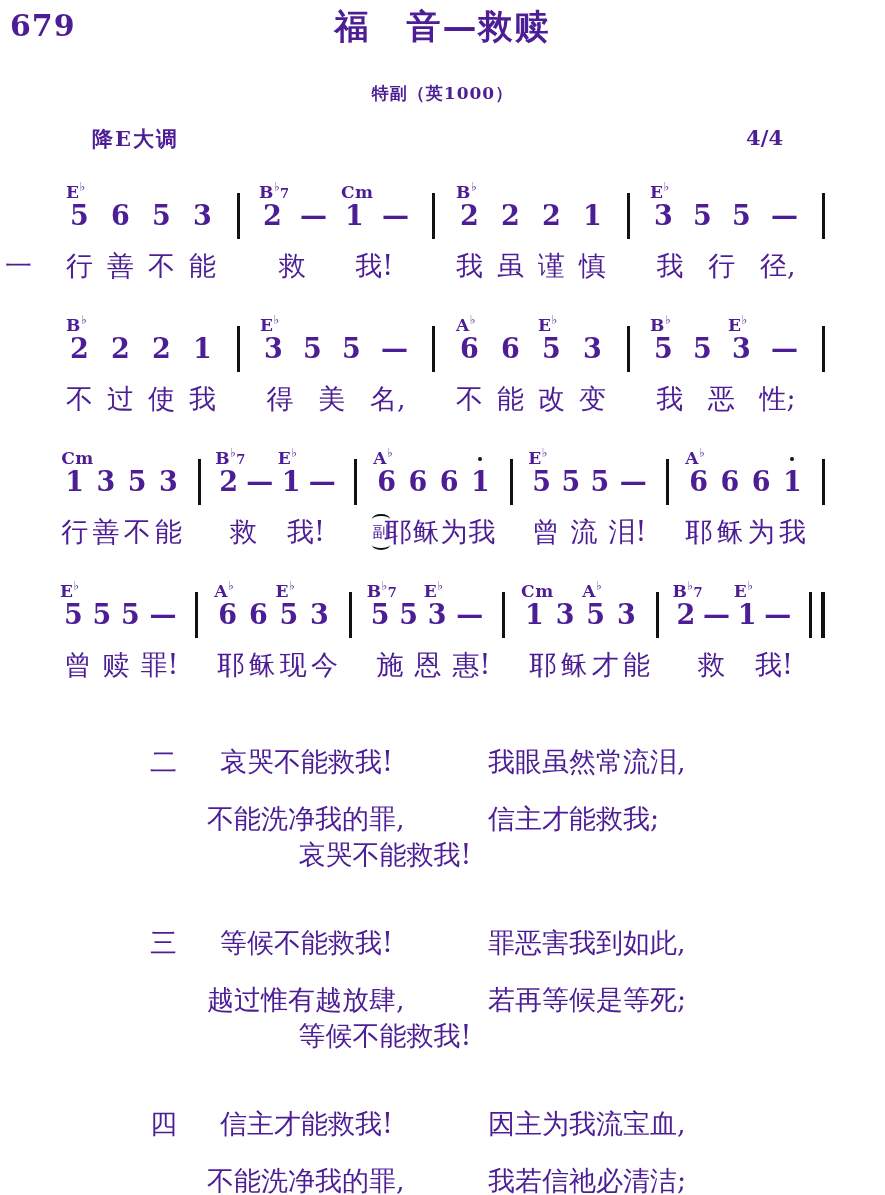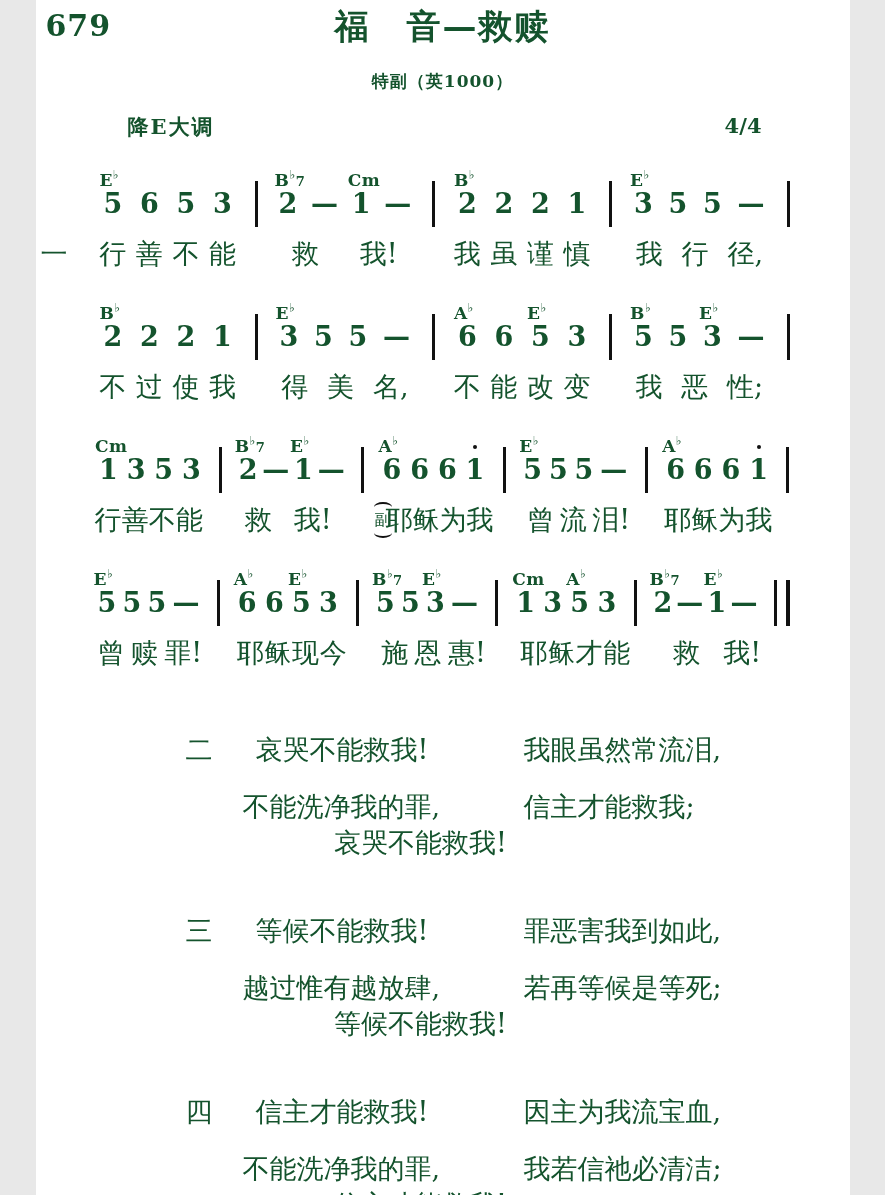--- a/index.html
+++ b/index.html
@@ -1,27 +1,27 @@
 <!DOCTYPE html>
 <html><head>
 <meta charset="utf-8">
 <style>
   html,body{margin:0;padding:0;background:#e8e8e8;}
   .page{
-    width:814px;height:1195px;background:#ffffff;color:#14532d;
+    width:885px;height:1195px;background:#ffffff;color:#4c1d95;
     position:relative;overflow:hidden;margin:0 auto;
     font-family:"DejaVu Serif","Liberation Serif",serif;
   }
   
   .hymn-number{position:absolute;left:10px;top:8px;font-size:30px;font-weight:bold;letter-spacing:1px;}
   .title{text-align:center;padding-top:4px;font-size:34px;font-weight:bold;letter-spacing:2px;}
-  .subtitle{text-align:center;font-size:17px;font-weight:bold;margin-top:20px;letter-spacing:1px;}
+  .subtitle{text-align:center;font-size:17px;font-weight:bold;margin-top:32px;letter-spacing:1px;}
   .key-row{position:relative;margin-top:20px;height:28px;}
   .key{position:absolute;left:92px;font-size:21px;font-weight:bold;letter-spacing:2px;}
-  .meter{position:absolute;right:88px;font-size:21px;font-weight:bold;}
+  .meter{position:absolute;right:102px;font-size:21px;font-weight:bold;}
   
   #music{margin:10px 50px 0 55px;}
   .music-line{position:relative;margin-bottom:12px;}
   .staff{display:flex;align-items:flex-end;padding-top:30px;}
   .measure{flex:1;display:flex;justify-content:space-around;align-items:flex-end;padding:0 4px;}
   .note{position:relative;}
   .num{font-weight:bold;font-size:27px;line-height:36px;position:relative;}
   .num.hi::before{
     content:"";position:absolute;top:-7px;left:50%;transform:translateX(-50%);
     width:4px;height:4px;background:#111;border-radius:50%;

